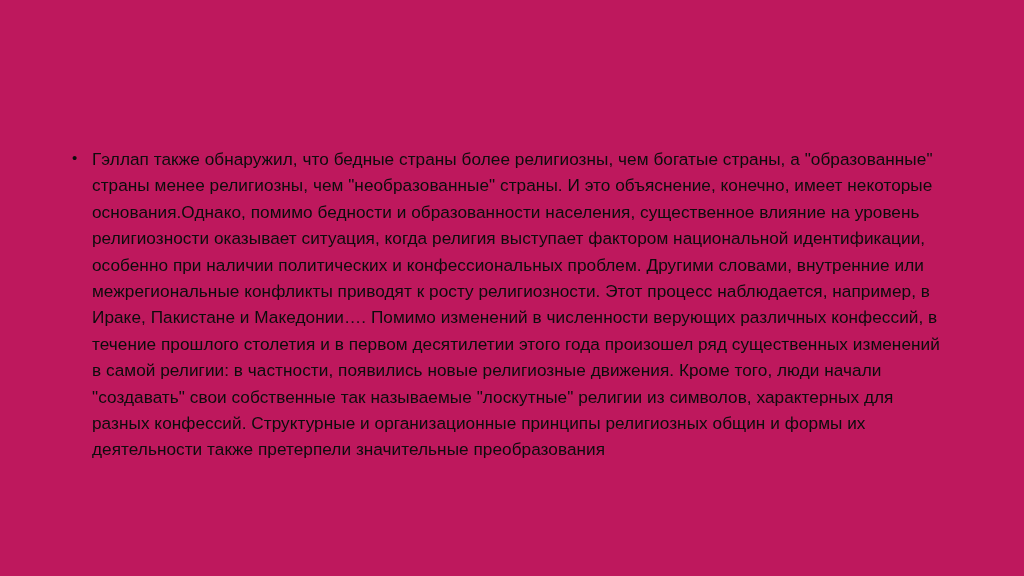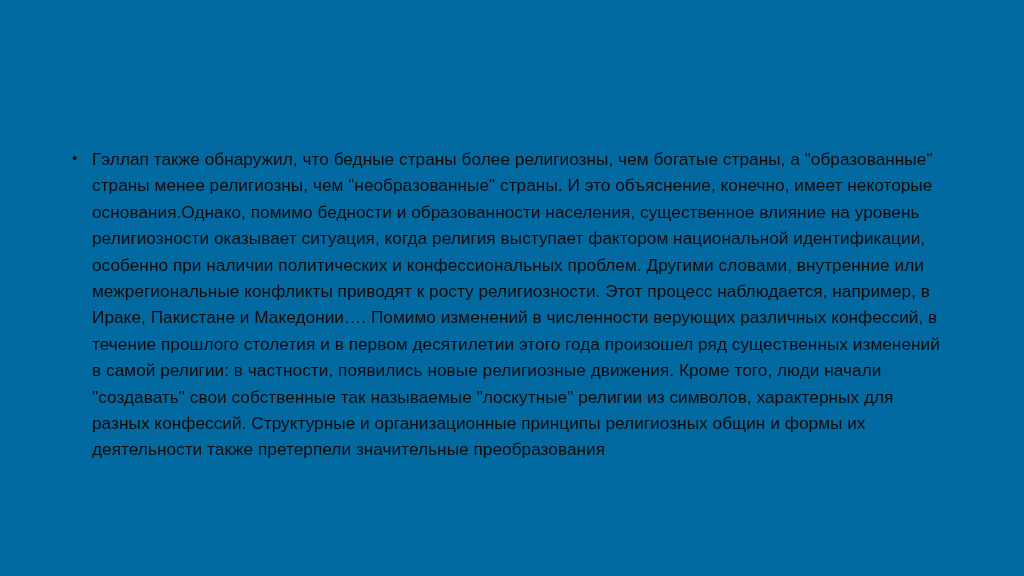--- a/index.html
+++ b/index.html
@@ -11,21 +11,21 @@
     width: 1024px;
     height: 576px;
     overflow: hidden;
     font-family: "Liberation Sans", sans-serif;
     color: #0c0c0c;
   }
   .slide {
     position: relative;
     width: 1024px;
     height: 576px;
-    background: #0369a1;
+    background: #be185d;
     box-sizing: border-box;
   }
   .content-block {
     position: absolute;
     left: 68px;
     top: 146px;
     width: 880px;
   }
   ul.bullet-list {
     list-style: none;

